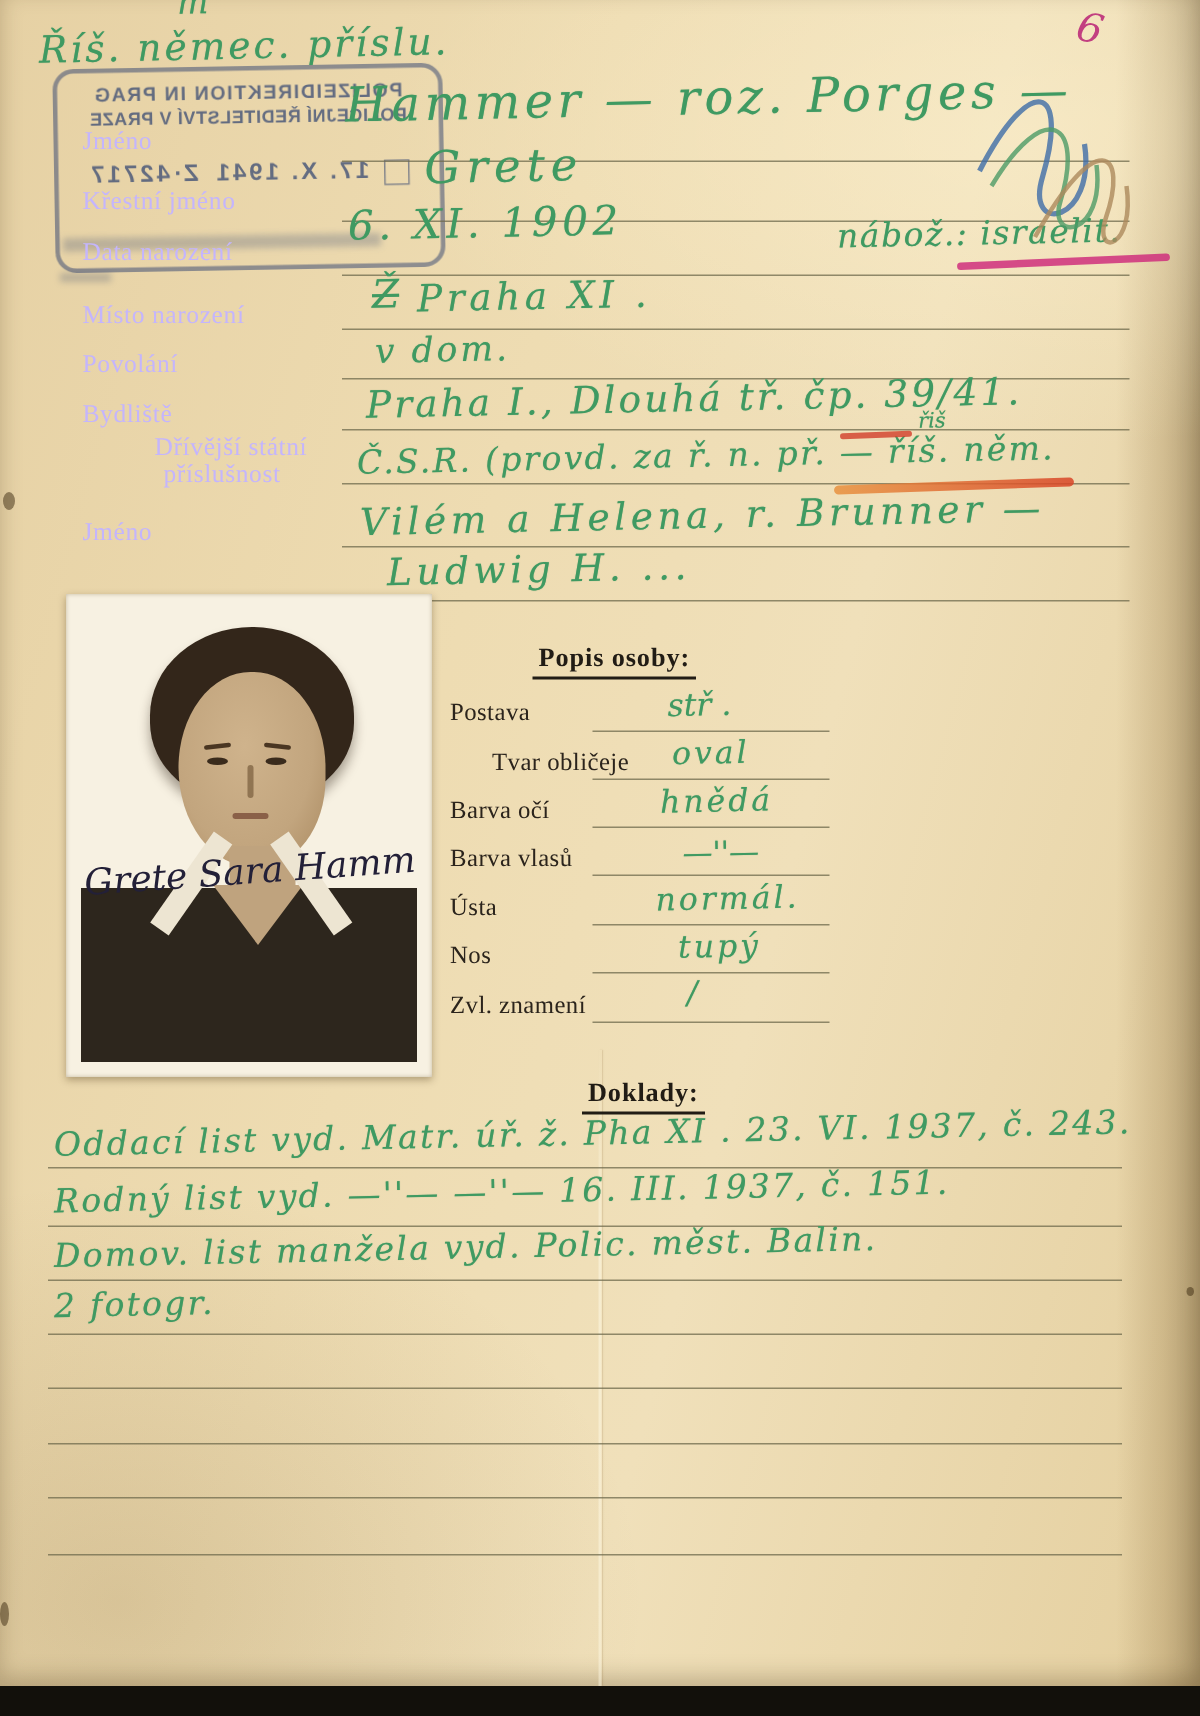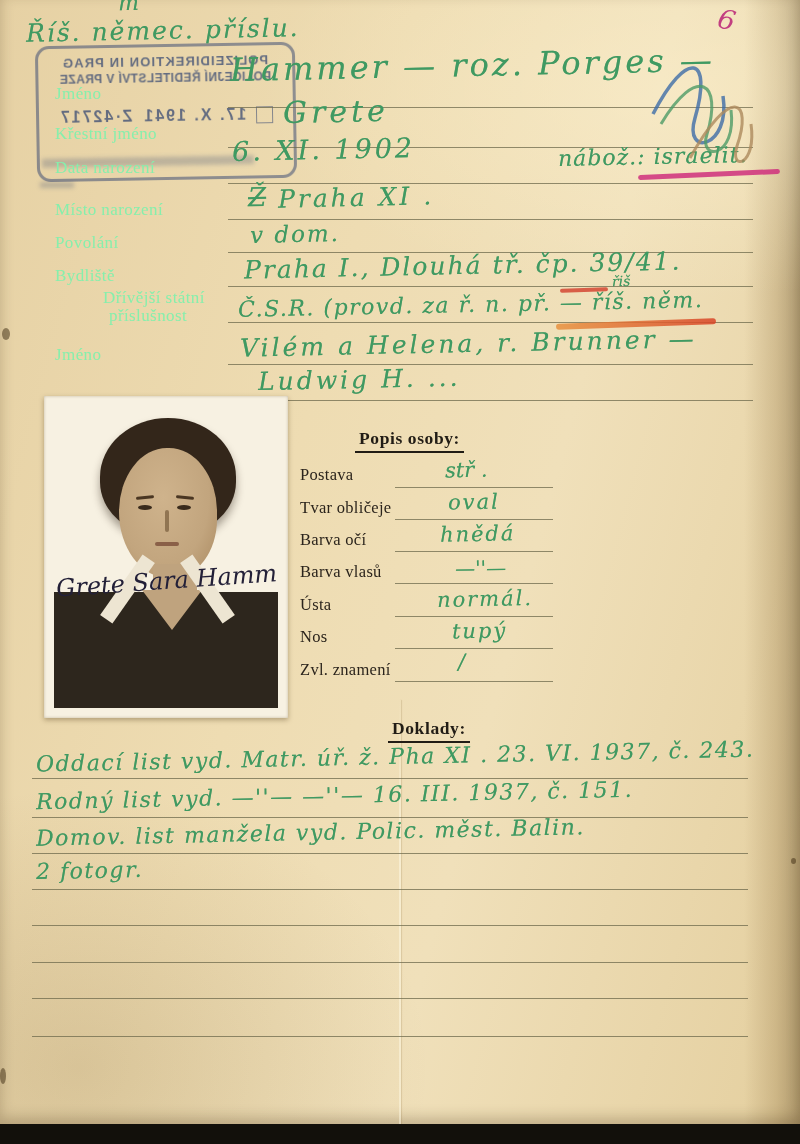--- a/index.html
+++ b/index.html
@@ -8,21 +8,21 @@
   .paper{position:absolute;left:0;top:0;width:800px;height:1124px;
     background:
       radial-gradient(ellipse 600px 300px at 85% 8%, rgba(255,244,210,0.45), transparent 70%),
       radial-gradient(ellipse 500px 400px at 10% 95%, rgba(120,90,40,0.18), transparent 70%),
       linear-gradient(to right, rgba(0,0,0,0) 0%, rgba(0,0,0,0) 93%, rgba(120,88,38,0.22) 97%, rgba(84,60,22,0.38) 100%),
       linear-gradient(105deg,#e6d1a4 0%,#eedcb2 38%,#f0e0ba 62%,#e4cf9f 100%);
     box-shadow: inset 0 -6px 14px rgba(60,40,10,0.25);}
   .crease{position:absolute;left:399px;top:700px;width:2px;height:424px;
     background:linear-gradient(to bottom,transparent,rgba(255,250,230,0.5) 30%,rgba(255,250,230,0.45));
     box-shadow:1px 0 1px rgba(120,90,40,0.18);}
-  .label{position:absolute;left:55px;font-size:17px;color:#86efac;letter-spacing:0.4px;z-index:3;}
+  .label{position:absolute;left:55px;font-size:17px;color:#c4b5fd;letter-spacing:0.4px;z-index:3;}
   .plabel{position:absolute;left:300px;font-size:16.5px;color:#2b241c;letter-spacing:0.3px;z-index:3;}
   .rule{position:absolute;height:1px;background:rgba(110,106,76,0.75);z-index:2;}
   .rule-main{left:228px;width:525px;}
   .rule-popis{left:395px;width:158px;}
   .rule-dok{left:32px;width:716px;}
   .hw{position:absolute;font-family:"DejaVu Serif",serif;font-style:italic;color:#3f9a62;
       white-space:nowrap;z-index:4;text-shadow:0 0 0.6px rgba(56,140,88,0.55);transform:rotate(-1.2deg);}
   .title{position:absolute;font-size:17.5px;font-weight:bold;color:#211c15;letter-spacing:0.6px;
          border-bottom:2px solid #211c15;padding:0 4px 2px 4px;z-index:3;}
   .mark{position:absolute;z-index:5;border-radius:3px;}
@@ -169,21 +169,21 @@
       <span class="p-sign">Grete Sara Hammer</span>
     </div>
   </div>
 
   <span class="title" style="left:355px;top:428px;">Popis osoby:</span>
 
   <span class="plabel" style="top:465px;">Postava</span>
   <div class="rule rule-popis" style="top:487px;"></div>
   <span class="hw" style="left:445px;top:458px;font-size:21px;">stř .</span>
 
-  <span class="plabel" style="top:498px;">Tvar obličeje</span>
+  <span class="plabel" style="top:498px;margin-left:28px;">Tvar obličeje</span>
   <div class="rule rule-popis" style="top:519px;"></div>
   <span class="hw" style="left:448px;top:490px;font-size:21px;letter-spacing:2px;">oval</span>
 
   <span class="plabel" style="top:530px;">Barva očí</span>
   <div class="rule rule-popis" style="top:551px;"></div>
   <span class="hw" style="left:440px;top:522px;font-size:21px;letter-spacing:2px;">hnědá</span>
 
   <span class="plabel" style="top:562px;">Barva vlasů</span>
   <div class="rule rule-popis" style="top:583px;"></div>
   <span class="hw" style="left:455px;top:556px;font-size:20px;">—''—</span>

